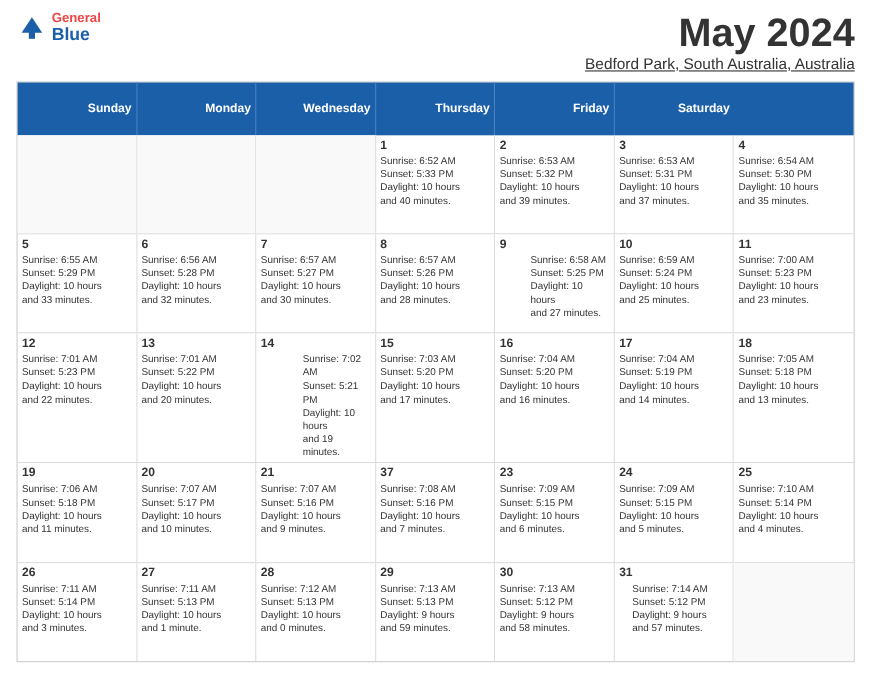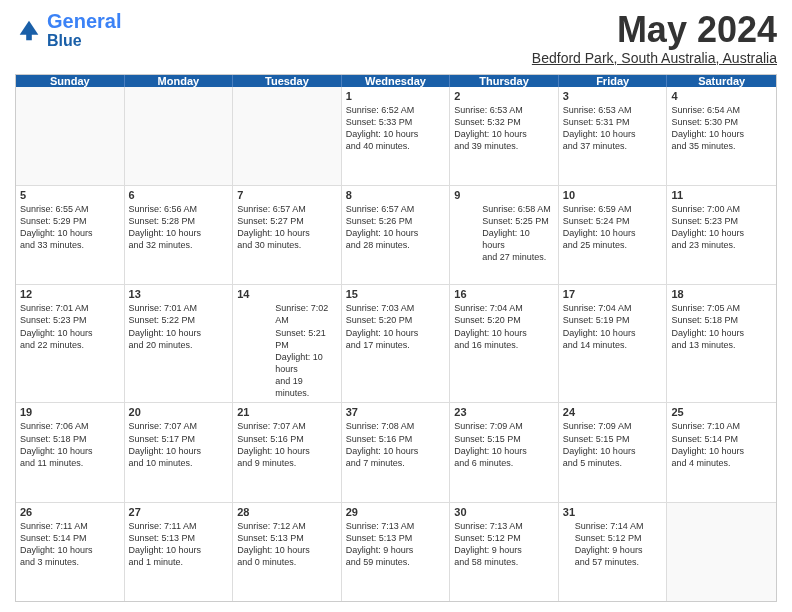--- a/index.html
+++ b/index.html
@@ -27,23 +27,23 @@
       display: flex;
       align-items: center;
       gap: 4px;
     }
     .logo-text {
       display: flex;
       flex-direction: column;
       line-height: 1.1;
     }
     .logo-general {
-      font-size: 20px;
-      font-weight: bold;
-      color: #3b82f6;
+      font-size: 12px;
+      font-weight: bold;
+      color: #ef4444;
     }
     .logo-blue {
       font-size: 16px;
       font-weight: bold;
       color: #1a5fa8;
     }
     .logo-icon {
       width: 28px;
       height: 28px;
     }
@@ -69,22 +69,22 @@
     }
     .cal-header {
       display: grid;
       grid-template-columns: repeat(7, 1fr);
       background: #1a5fa8;
     }
     .cal-header-cell {
       color: #fff;
       font-size: 11px;
       font-weight: bold;
-      padding: 0 4px;
-      text-align: center;
+      padding: 18px 4px;
+      text-align: right;
       border-right: 1px solid #4a7fc0;
     }
     .cal-header-cell:last-child { border-right: none; }
     .cal-body {
       flex: 1;
       display: flex;
       flex-direction: column;
     }
     .cal-row {
       display: grid;
@@ -133,21 +133,20 @@
     <div class="title-section">
       <div class="month-title">May 2024</div>
       <div class="location">Bedford Park, South Australia, Australia</div>
     </div>
   </div>
 
   <div class="calendar">
     <div class="cal-header">
     <div class="cal-header-cell">Sunday</div>
         <div class="cal-header-cell">Monday</div>
-        <div class="cal-header-cell">Tuesday</div>
         <div class="cal-header-cell">Wednesday</div>
         <div class="cal-header-cell">Thursday</div>
         <div class="cal-header-cell">Friday</div>
         <div class="cal-header-cell">Saturday</div>
       </div>
     <div class="cal-body">
     <div class="cal-row">
           <div class="cal-cell empty"></div>
           <div class="cal-cell empty"></div>
           <div class="cal-cell empty"></div>

